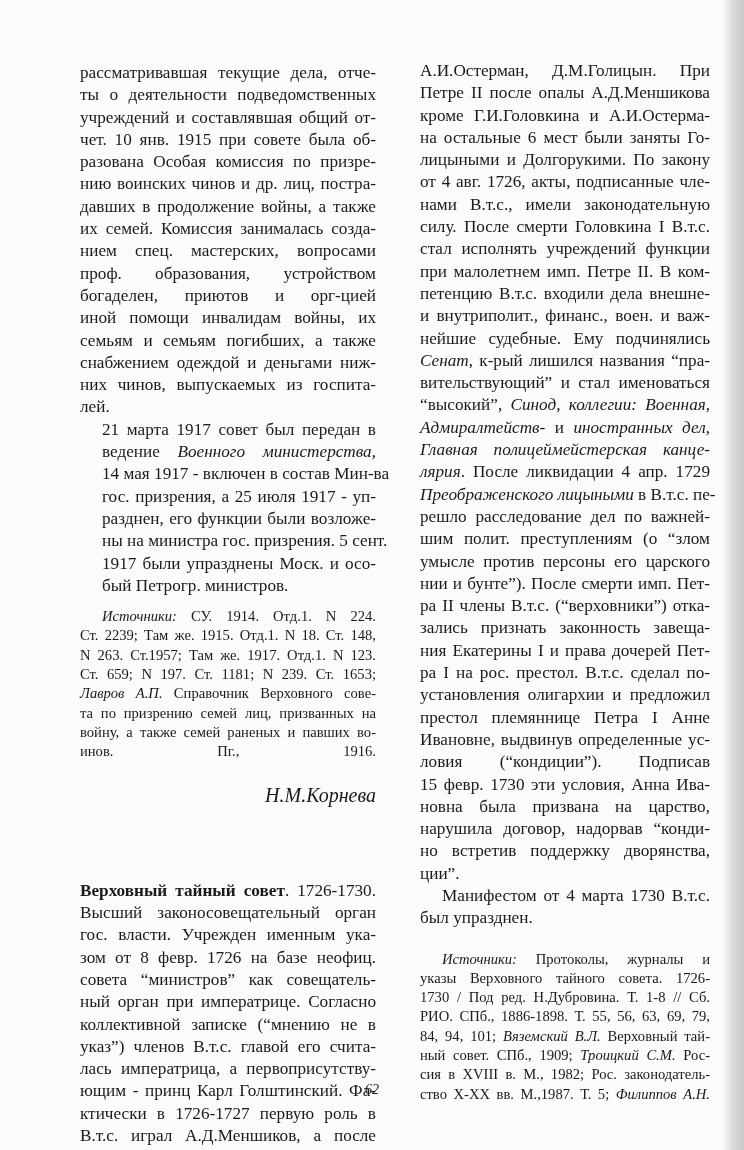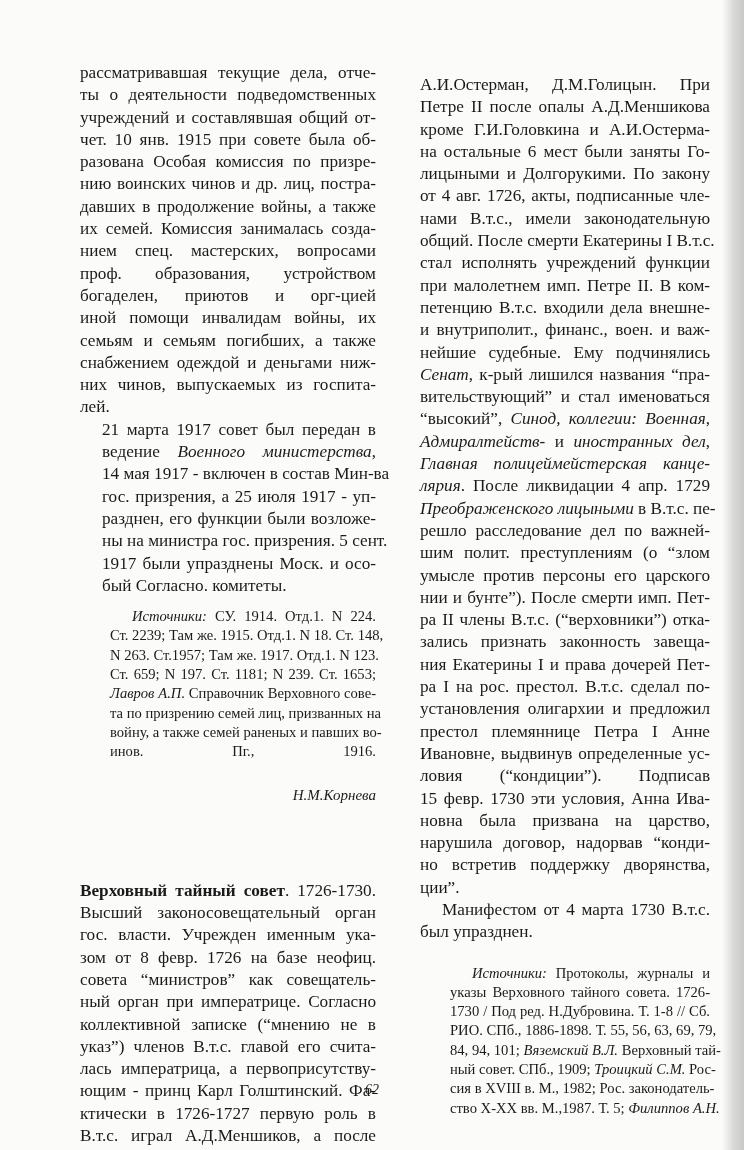--- a/index.html
+++ b/index.html
@@ -8,30 +8,30 @@
     background: #fbfbf9;
     font-family: "Liberation Serif", "DejaVu Serif", serif;
     color: #1a1a1a;
   }
   .edge {
     position: absolute; top: 0; right: 0; width: 22px; height: 1150px;
     background: linear-gradient(to right, rgba(251,251,249,0), #d8d8d6 55%, #c9c9c7);
   }
   .col { position: absolute; font-size: 17.2px; line-height: 22.3px; }
   .col-left { left: 80px; top: 62px; width: 296px; }
-  .col-right { left: 420px; top: 74px; width: 290px; }
+  .col-right { left: 420px; top: 60px; width: 290px; }
   .p { margin: 0; text-align: justify; text-align-last: auto; }
   .ln { display: block; text-align: justify; text-align-last: justify; white-space: nowrap; }
   .ln.last { text-align-last: left; }
   .indent { text-indent: 22px; }
-  .src { font-size: 14.6px; line-height: 19.3px; margin-left: 30px; }
+  .src { font-size: 14.6px; line-height: 19.3px; }
   .src .ln { text-align-last: justify; }
   i { font-style: italic; }
   b { font-weight: bold; }
-  .sig { text-align: right; font-style: italic; font-size: 15px; margin-top: 22px; }
+  .sig { text-align: right; font-style: italic; font-size: 20px; margin-top: 22px; }
   .gap-s { height: 10px; }
   .gap-l { height: 74px; }
   .pagenum {
     position: absolute; top: 1082px; left: 0; width: 744px; text-align: center;
     font-style: italic; font-size: 14px;
   }
 </style>
 </head>
 <body>
 
@@ -58,21 +58,21 @@
     </div>
 
   <div class="p indent">
     <span class="ln">21 марта 1917 совет был передан в</span>
     <span class="ln"><span>ведение </span><i>Военного министерства</i><span>,</span></span>
     <span class="ln">14 мая 1917 - включен в состав Мин-ва</span>
     <span class="ln">гос. призрения, а 25 июля 1917 - уп-</span>
     <span class="ln">разднен, его функции были возложе-</span>
     <span class="ln">ны на министра гос. призрения. 5 сент.</span>
     <span class="ln">1917 были упразднены Моск. и осо-</span>
-    <span class="ln last">бый Согласно. комитеты.</span>
+    <span class="ln last">бый Петрогр. министров.</span>
   </div>
 
   <div class="gap-s"></div>
 
   <div class="p src">
     <span class="ln" style="text-indent:22px"><i>Источники:</i><span> СУ. 1914. Отд.1. N 224.</span></span>
     <span class="ln">Ст. 2239; Там же. 1915. Отд.1. N 18. Ст. 148,</span>
     <span class="ln">N 263. Ст.1957; Там же. 1917. Отд.1. N 123.</span>
     <span class="ln">Ст. 659; N 197. Ст. 1181; N 239. Ст. 1653;</span>
     <span class="ln"><i>Лавров А.П.</i><span> Справочник Верховного сове-</span></span>
@@ -107,21 +107,21 @@
 <div class="col col-right">
   <div class="p">
     <div id="rlines-a">
         <span class="ln">А.И.Остерман, Д.М.Голицын. При</span>
         <span class="ln">Петре II после опалы А.Д.Меншикова</span>
         <span class="ln">кроме Г.И.Головкина и А.И.Остерма-</span>
         <span class="ln">на остальные 6 мест были заняты Го-</span>
         <span class="ln">лицыными и Долгорукими. По закону</span>
         <span class="ln">от 4 авг. 1726, акты, подписанные чле-</span>
         <span class="ln">нами В.т.с., имели законодательную</span>
-        <span class="ln">общий. После смерти Екатерины I В.т.с.</span>
+        <span class="ln">силу. После смерти Головкина I В.т.с.</span>
         <span class="ln">стал исполнять учреждений функции</span>
         <span class="ln">при малолетнем имп. Петре II. В ком-</span>
         <span class="ln">петенцию В.т.с. входили дела внешне-</span>
         <span class="ln">и внутриполит., финанс., воен. и важ-</span>
         <span class="ln">нейшие судебные. Ему подчинялись</span>
       </div>
     <span class="ln"><i>Сенат</i><span>, к-рый лишился названия “пра-</span></span>
     <span class="ln">вительствующий” и стал именоваться</span>
     <span class="ln"><span>“высокий”, </span><i>Синод, коллегии: Военная</i><span>,</span></span>
     <span class="ln"><i>Адмиралтейств-</i><span> и </span><i>иностранных дел</i><span>,</span></span>

